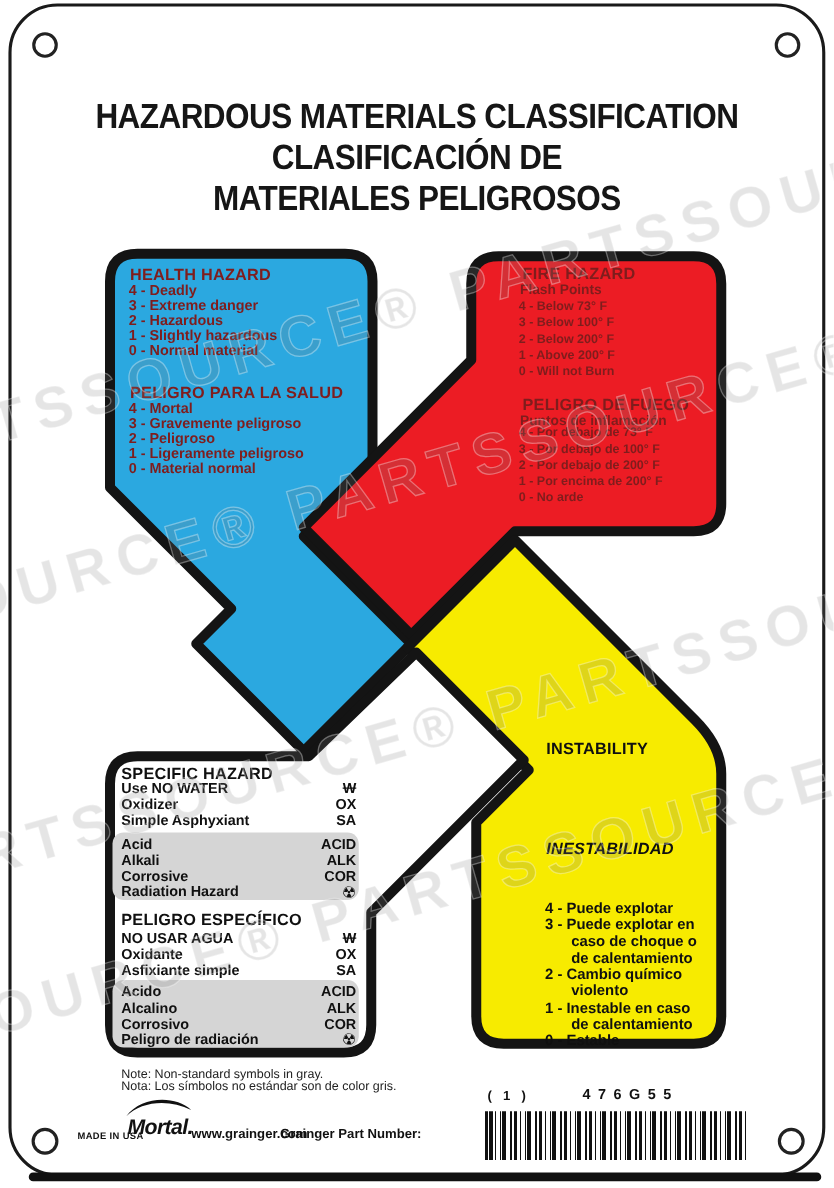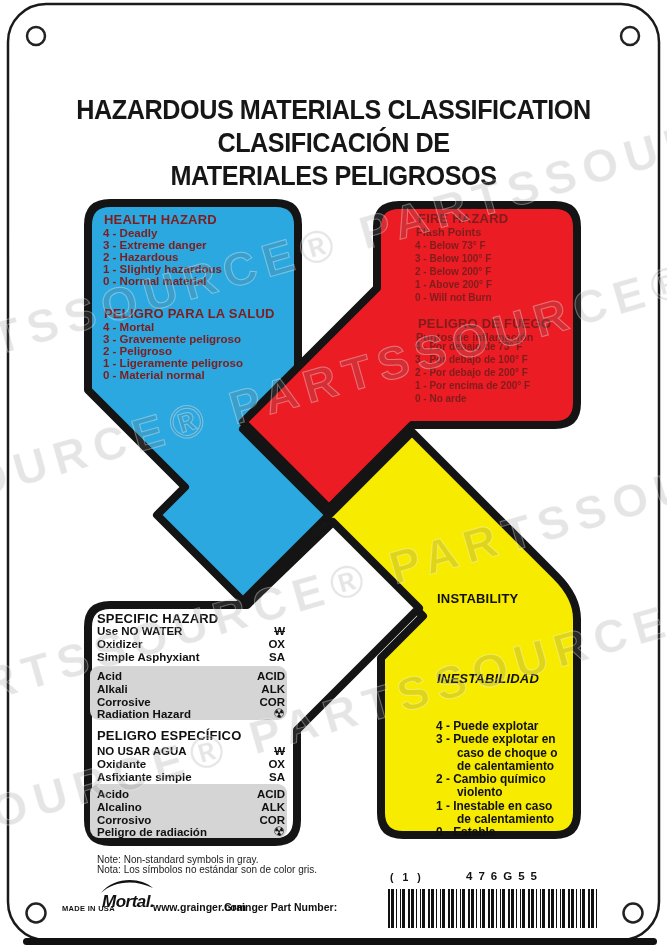--- a/index.html
+++ b/index.html
@@ -1,21 +1,21 @@
 <!DOCTYPE html>
 <html><head>
 <meta charset="utf-8">
 <style>
   html,body{margin:0;padding:0;background:#fff;}
   .stage{position:relative;width:667px;height:950px;overflow:hidden;background:#fff;
          font-family:"Liberation Sans","DejaVu Sans",sans-serif;}
   svg.shapes{position:absolute;left:0;top:0;z-index:1;}
   .txt{position:absolute;z-index:2;}
   
-  .title{left:0;top:76px;width:667px;text-align:center;color:#161616;margin-top:17px;}
+  .title{left:0;top:76px;width:667px;text-align:center;color:#161616;}
   .title-line{font-weight:bold;font-size:28px;line-height:33px;white-space:nowrap;
               transform:scaleX(0.90);transform-origin:50% 50%;letter-spacing:-0.5px;}
   
   .p-head{font-weight:bold;font-size:13px;letter-spacing:.2px;white-space:nowrap;}
   .p-sub{font-weight:bold;font-size:11px;white-space:nowrap;}
   .p-lines div{font-weight:bold;white-space:nowrap;}
   .white-t{color:#7f1d1d;}
   .black-t{color:#101010;}
   .blue-lines div{font-size:11.5px;line-height:11.9px;}
   .red-lines div{font-size:10px;line-height:13px;}

